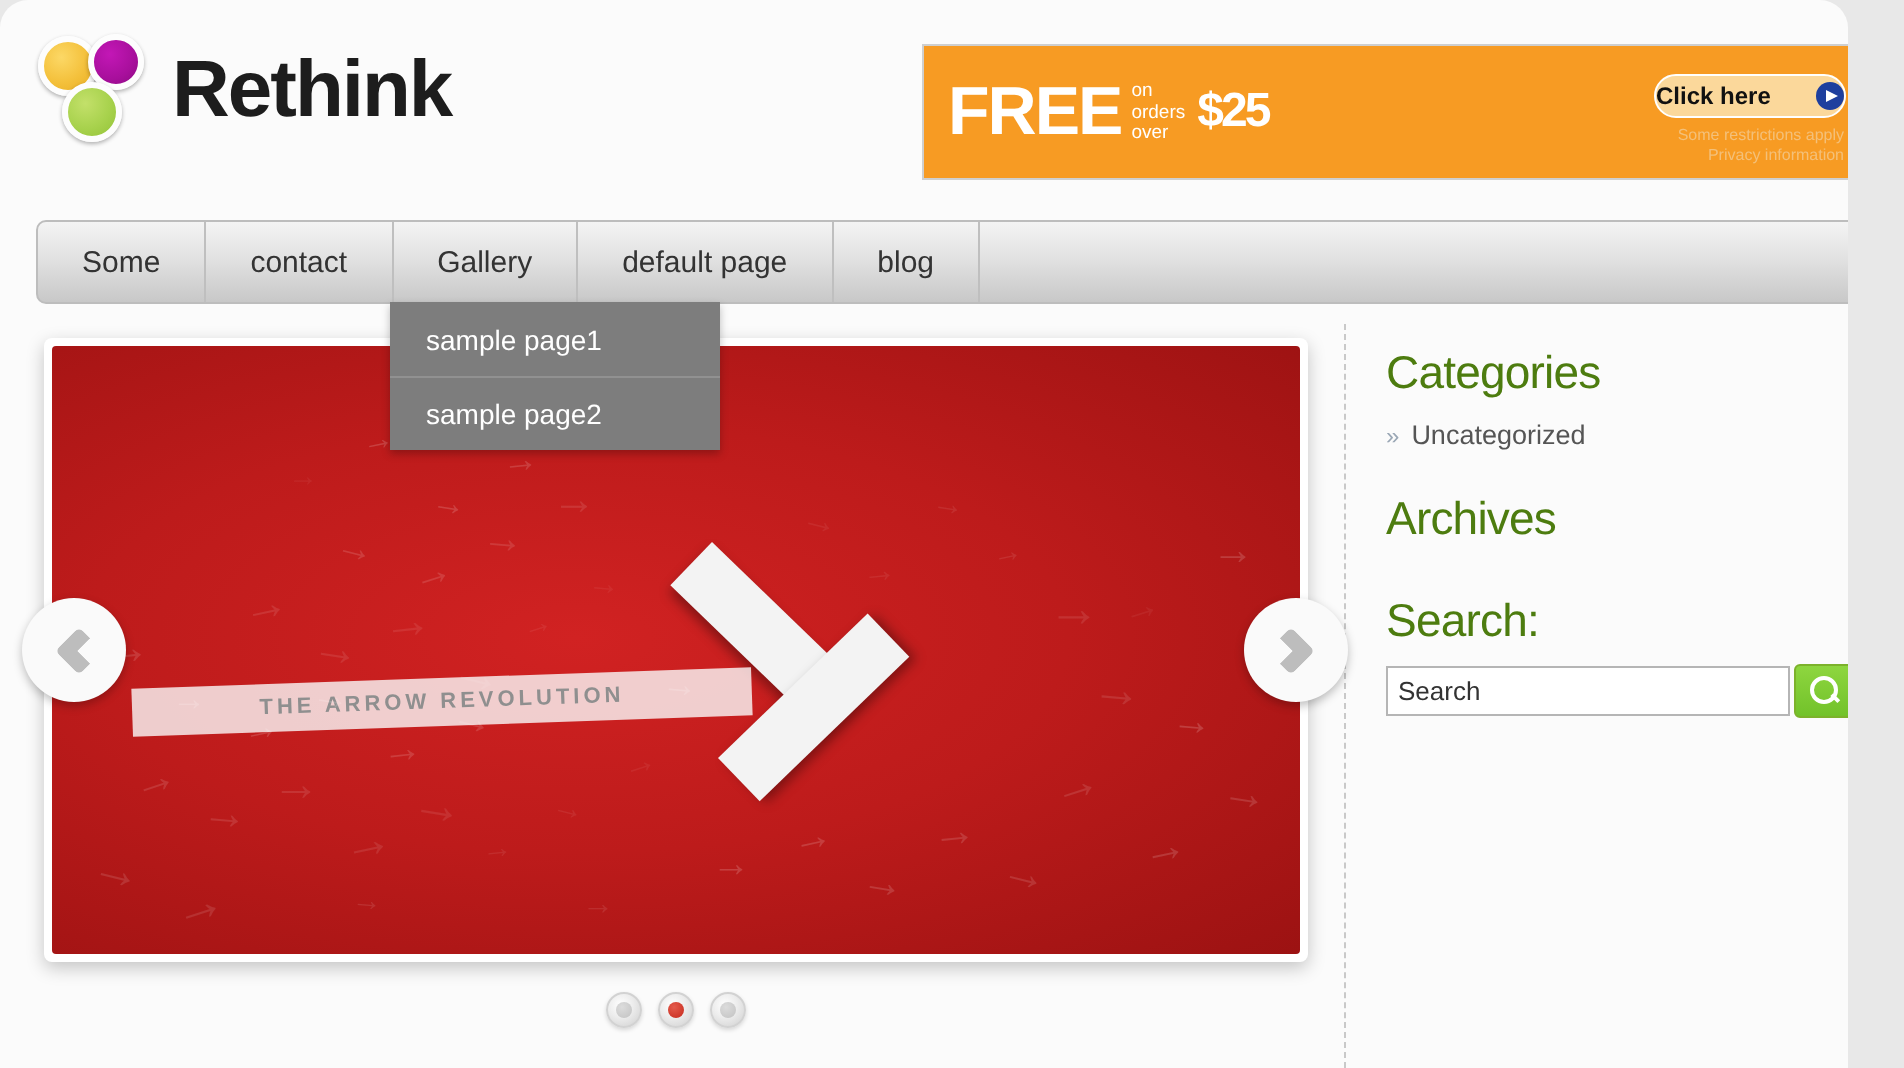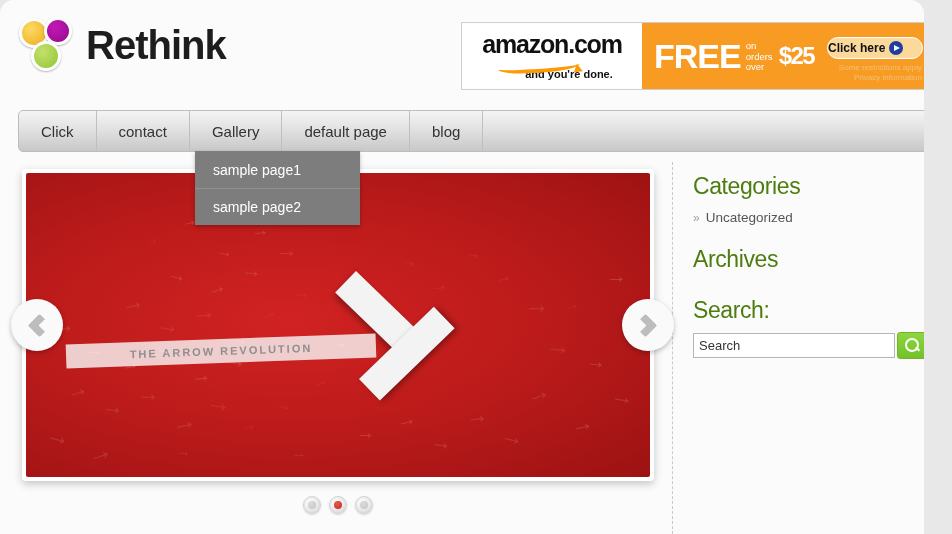--- a/index.html
+++ b/index.html
@@ -69,21 +69,21 @@
     flex: 1; background: #f79b23; position: relative; color: #fff;
     display: flex; align-items: center;
   }
   #free-word { font-size: 34px; font-weight: bold; margin-left: 12px; letter-spacing: -1px; line-height: 1; }
   #onorders { font-size: 9.5px; line-height: 1.12; margin-left: 5px; margin-top: 2px; }
   #price { font-size: 24px; font-weight: bold; margin-left: 6px; letter-spacing: -1.5px; line-height: 1; }
   #click-here-btn {
     position: absolute; right: 9px; top: 14px;
     width: 96px; height: 22px; border-radius: 12px;
     background: #fbd89b; border: 1px solid #fff;
-    display: flex; align-items: center; justify-content: flex-start; gap: 4px;
+    display: flex; align-items: center; justify-content: space-between; gap: 4px;
   }
   #click-here-label { font-size: 12px; font-weight: bold; color: #111; }
   #play-icon {
     width: 14px; height: 14px; border-radius: 50%; background: #1e3f9e;
     position: relative;
   }
   #play-icon::after {
     content: ""; position: absolute; left: 5px; top: 3.5px;
     border-left: 6px solid #fff; border-top: 3.5px solid transparent;
     border-bottom: 3.5px solid transparent;
@@ -251,25 +251,20 @@
     <div id="logo-block">
       <div id="logo-mark">
         <span class="blob yellow"></span>
         <span class="blob magenta"></span>
         <span class="blob green"></span>
       </div>
       <div id="logo-text">Rethink</div>
     </div>
 
     <div id="amazon-banner">
-      <div id="amazon-left">
-        <div id="amazon-wordmark"><span>amazon</span><span class="dotcom">.com</span></div>
-        <div id="amazon-swoosh"></div>
-        <div id="amazon-tagline">and you're done.</div>
-      </div>
       <div id="amazon-right">
         <div id="free-word">FREE</div>
         <div id="onorders">
           <div>on</div>
           <div>orders</div>
           <div>over</div>
         </div>
         <div id="price">$25</div>
         <div id="click-here-btn">
           <span id="click-here-label">Click here</span>
@@ -278,21 +273,21 @@
         <div id="restrictions">
           <div>Some restrictions apply</div>
           <div>Privacy information</div>
         </div>
       </div>
     </div>
   </div>
 
   <nav id="nav">
     <div class="nav-item first">
-      <span>Click</span>
+      <span>Some</span>
     </div>
     <div class="nav-item">
       <span>contact</span>
     </div>
     <div class="nav-item">
       <span>Gallery</span>
     </div>
     <div class="nav-item">
       <span>default page</span>
     </div>

